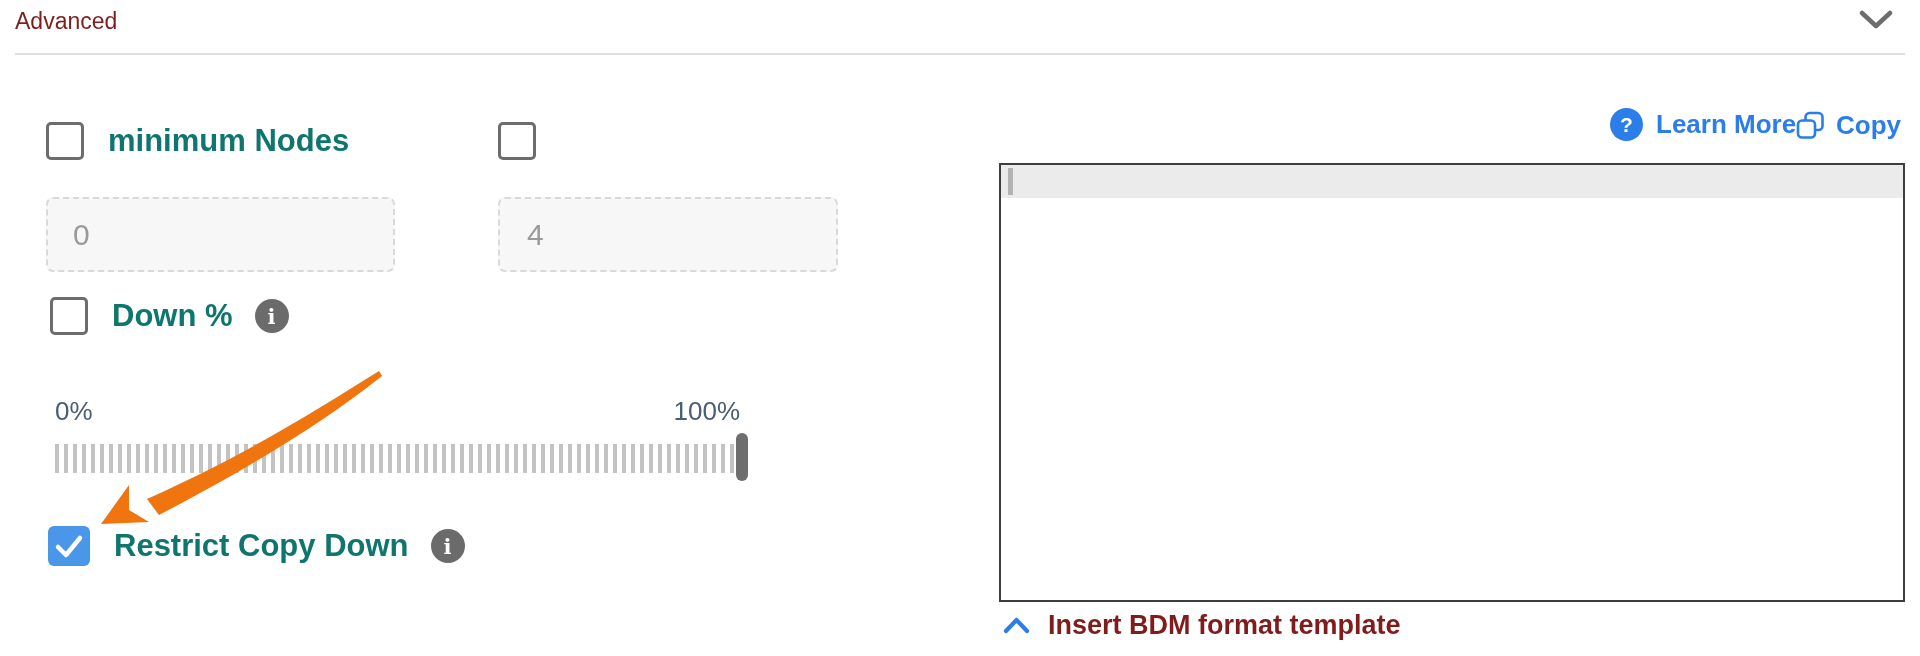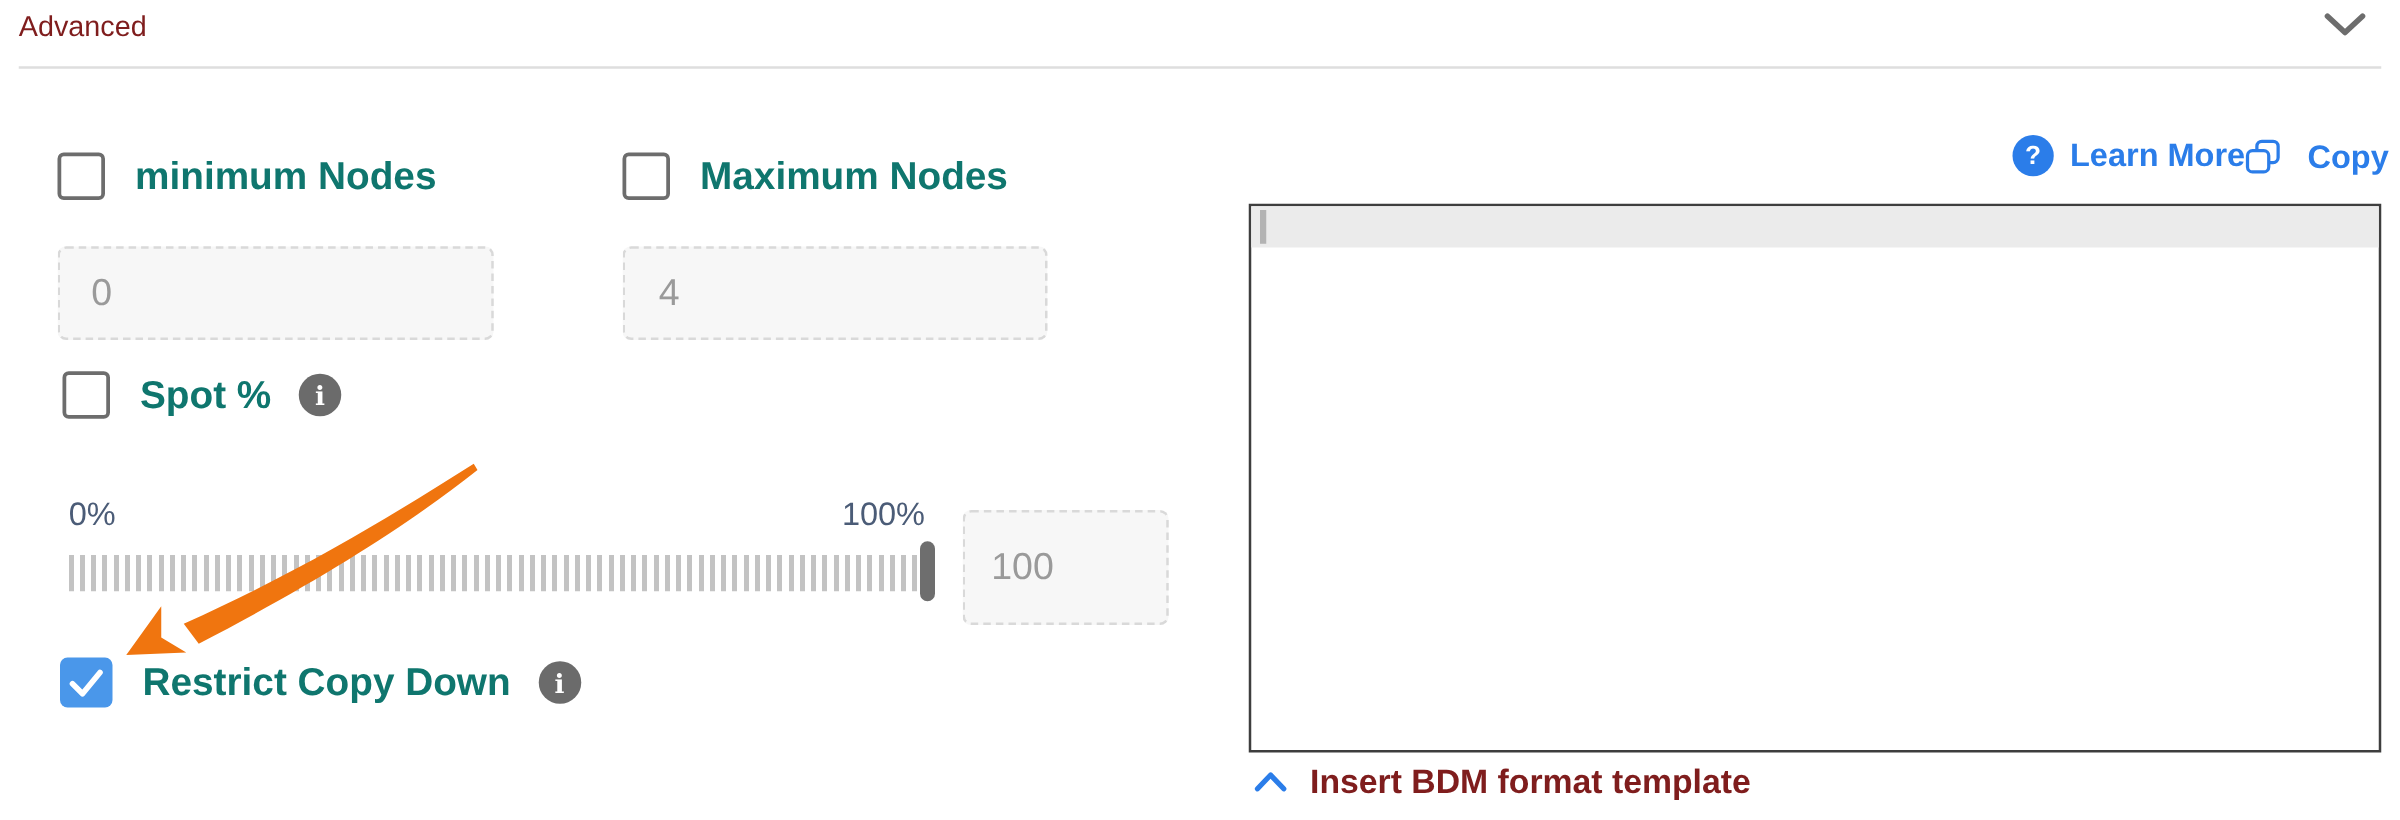--- a/index.html
+++ b/index.html
@@ -49,21 +49,21 @@
   .arrow-svg{left:95px;top:358px;}
 
   
   .bdm-title{left:999px;top:114px;font-size:26px;font-weight:600;color:#4f4f4f;}
   .link-group{display:flex;align-items:center;color:#2b7de9;font-size:26px;font-weight:600;cursor:pointer;}
   .learn-group{left:1610px;top:108px;}
   .copy-group{left:1795px;top:110px;}
   .q-icon{width:33px;height:33px;border-radius:50%;background:#2b7de9;color:#fff;
     display:flex;align-items:center;justify-content:center;font-size:21px;font-weight:bold;}
   .link-text{margin-left:13px;white-space:nowrap;}
-  .copy-text{margin-left:20px;}
+  .copy-text{margin-left:10px;}
 
   .editor{left:999px;top:163px;width:906px;height:439px;border:2px solid #3e3e3e;background:#fff;}
   .active-line{position:relative;width:100%;height:33px;background:#ebebeb;}
   .caret{position:absolute;left:7px;top:3px;width:5px;height:27px;background:#b3b3b3;}
 
   .insert-group{left:1003px;top:610px;display:flex;align-items:center;color:#7f1d1d;
     font-size:27px;font-weight:600;cursor:pointer;}
   .insert-text{margin-left:18px;white-space:nowrap;}
 </style>
 </head>
@@ -80,35 +80,33 @@
   <div class="abs divider"></div>
 
   <div class="abs cbrow row-min">
     <div class="cb"></div>
     <div class="cb-label">minimum Nodes</div>
   </div>
   <input class="abs dash-input in-min" value="0" style="">
 
   <div class="abs cbrow row-max">
     <div class="cb"></div>
-    <div class="cb-label">Maximum Nodes</div>
   </div>
   <input class="abs dash-input in-max" value="4" style="">
 
   <div class="abs cbrow row-spot">
     <div class="cb"></div>
-    <div class="cb-label">Spot %</div>
+    <div class="cb-label">Down %</div>
     <div class="info-icon">i</div>
   </div>
 
   <div class="abs sl-label sl-0">0%</div>
   <div class="abs sl-label sl-100">100%</div>
   <div class="abs sl-track"></div>
   <div class="abs sl-handle"></div>
-  <input class="abs dash-input in-pct" value="100" style="">
 
   <div class="abs cbrow row-restrict">
     <div class="cb checked">
       <svg width="42" height="40" viewBox="0 0 42 40">
         <polyline points="10,21 18,29 32,12" fill="none" stroke="#ffffff" stroke-width="4.5" stroke-linecap="round" stroke-linejoin="round"></polyline>
       </svg>
     </div>
     <div class="cb-label">Restrict Copy Down</div>
     <div class="info-icon">i</div>
   </div>

